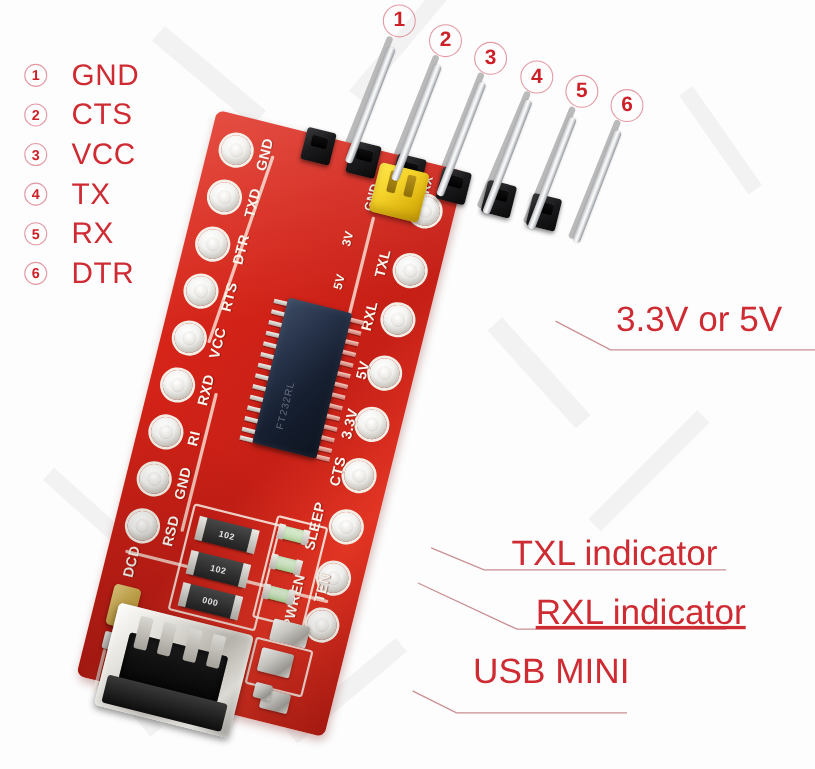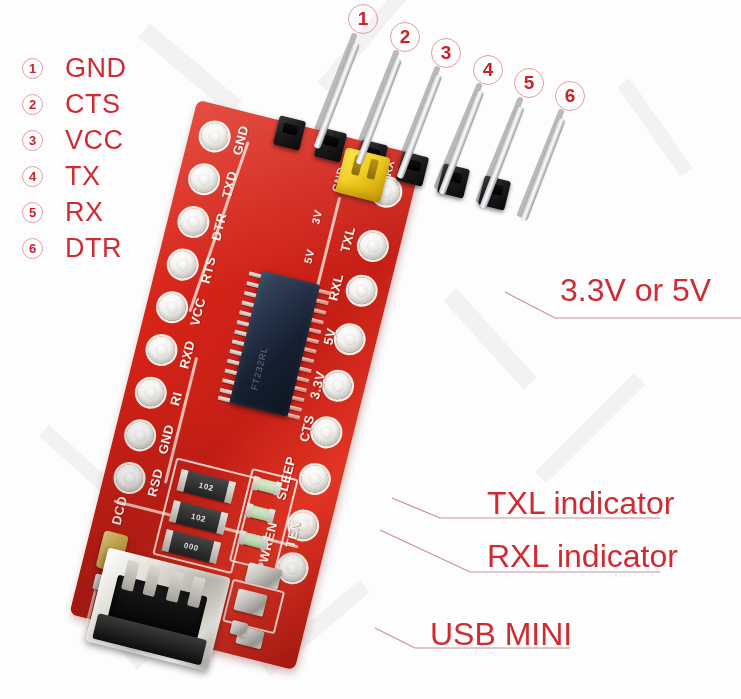--- a/index.html
+++ b/index.html
@@ -449,17 +449,17 @@
 
       <path d="M 380,530 L 470,572 L 660,572"></path>
 
       <path d="M 375,628 L 415,648 L 570,648"></path>
     </g>
   </svg>
 
   <div class="anno" style="left:560px;top:272px;">
     <div>3.3V or 5V</div>
   </div>
-  <div class="anno" style="left:487px;top:485px;">TXL indicator</div>
-  <div class="anno" style="left:487px;top:538px;">RXL indicator</div>
-  <div class="anno" style="left:430px;top:616px;">USB MINI</div>
+  <div class="anno" style="left:465px;top:485px;">TXL indicator</div>
+  <div class="anno" style="left:487px;top:538px;text-decoration:underline;">RXL indicator</div>
+  <div class="anno" style="left:430px;top:592px;">USB MINI</div>
 
 </div>
 
 </body></html>

